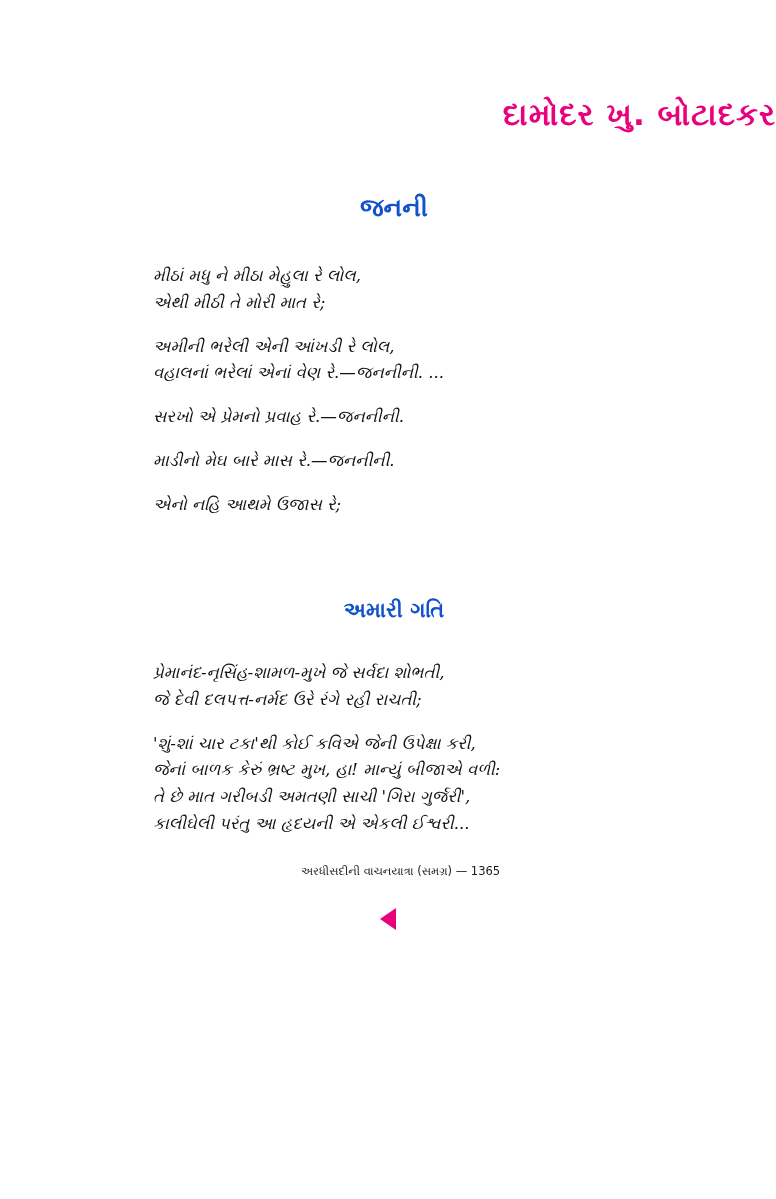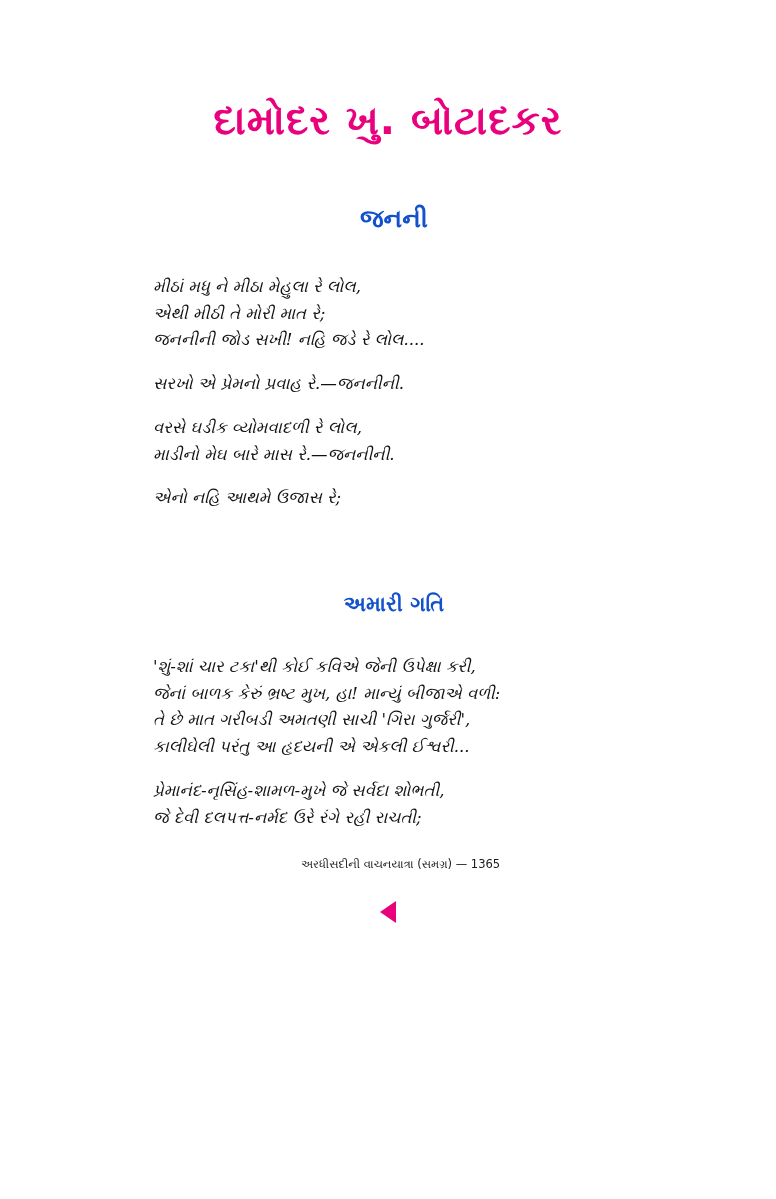--- a/index.html
+++ b/index.html
@@ -17,25 +17,25 @@
   }
   .page {
     width: 776px;
     height: 1199px;
     box-sizing: border-box;
     padding: 0;
     position: relative;
   }
 
   .author-title {
-    text-align: center;
+    text-align: right;
     color: #e8007d;
     font-family: "DejaVu Sans", sans-serif;
     font-weight: bold;
-    font-size: 40px;
+    font-size: 31px;
     letter-spacing: 1px;
     margin-top: 96px;
     line-height: 1.2;
   }
 
   .poem-title {
     text-align: center;
     color: #1452cc;
     font-family: "DejaVu Sans", sans-serif;
     font-weight: bold;
@@ -97,46 +97,48 @@
 <div class="page">
 
   <div class="author-title">દામોદર ખુ. બોટાદકર</div>
 
   <div class="poem-title">જનની</div>
 
   <div class="poem-body first">
     <div class="stanza">
       <div class="line">મીઠાં મધુ ને મીઠા મેહુલા રે લોલ,</div>
       <div class="line">એથી મીઠી તે મોરી માત રે;</div>
-      <div class="line">જનનીની જોડ સખી! નહિ જડે રે લોલ....</div>
+    </div>
+    <div class="stanza">
+      <div class="line">અમીની ભરેલી એની આંખડી રે લોલ,</div>
+      <div class="line">વહાલનાં ભરેલાં એનાં વેણ રે.—જનનીની. ...</div>
     </div>
     <div class="stanza">
       <div class="line">સરખો એ પ્રેમનો પ્રવાહ રે.—જનનીની.</div>
     </div>
     <div class="stanza">
-      <div class="line">વરસે ઘડીક વ્યોમવાદળી રે લોલ,</div>
       <div class="line">માડીનો મેઘ બારે માસ રે.—જનનીની.</div>
     </div>
     <div class="stanza">
       <div class="line">એનો નહિ આથમે ઉજાસ રે;</div>
     </div>
   </div>
 
   <div class="poem-title second">અમારી ગતિ</div>
 
   <div class="poem-body second">
     <div class="stanza">
+      <div class="line">પ્રેમાનંદ-નૃસિંહ-શામળ-મુખે જે સર્વદા શોભતી,</div>
+      <div class="line">જે દેવી દલપત્ત-નર્મદ ઉરે રંગે રહી રાચતી;</div>
+    </div>
+    <div class="stanza">
       <div class="line">'શું-શાં ચાર ટકા'થી કોઈ કવિએ જેની ઉપેક્ષા કરી,</div>
       <div class="line">જેનાં બાળક કેરું ભ્રષ્ટ મુખ, હા! માન્યું બીજાએ વળી:</div>
       <div class="line">તે છે માત ગરીબડી અમતણી સાચી 'ગિરા ગુર્જરી',</div>
       <div class="line">કાલીઘેલી પરંતુ આ હૃદયની એ એકલી ઈશ્વરી...</div>
-    </div>
-    <div class="stanza">
-      <div class="line">પ્રેમાનંદ-નૃસિંહ-શામળ-મુખે જે સર્વદા શોભતી,</div>
-      <div class="line">જે દેવી દલપત્ત-નર્મદ ઉરે રંગે રહી રાચતી;</div>
     </div>
   </div>
 
   <div class="footer-note">અરધીસદીની વાચનયાત્રા (સમગ્ર) — 1365</div>
 
   <div class="nav-wrap">
     <div class="nav-marker"></div>
   </div>
 
 </div>

